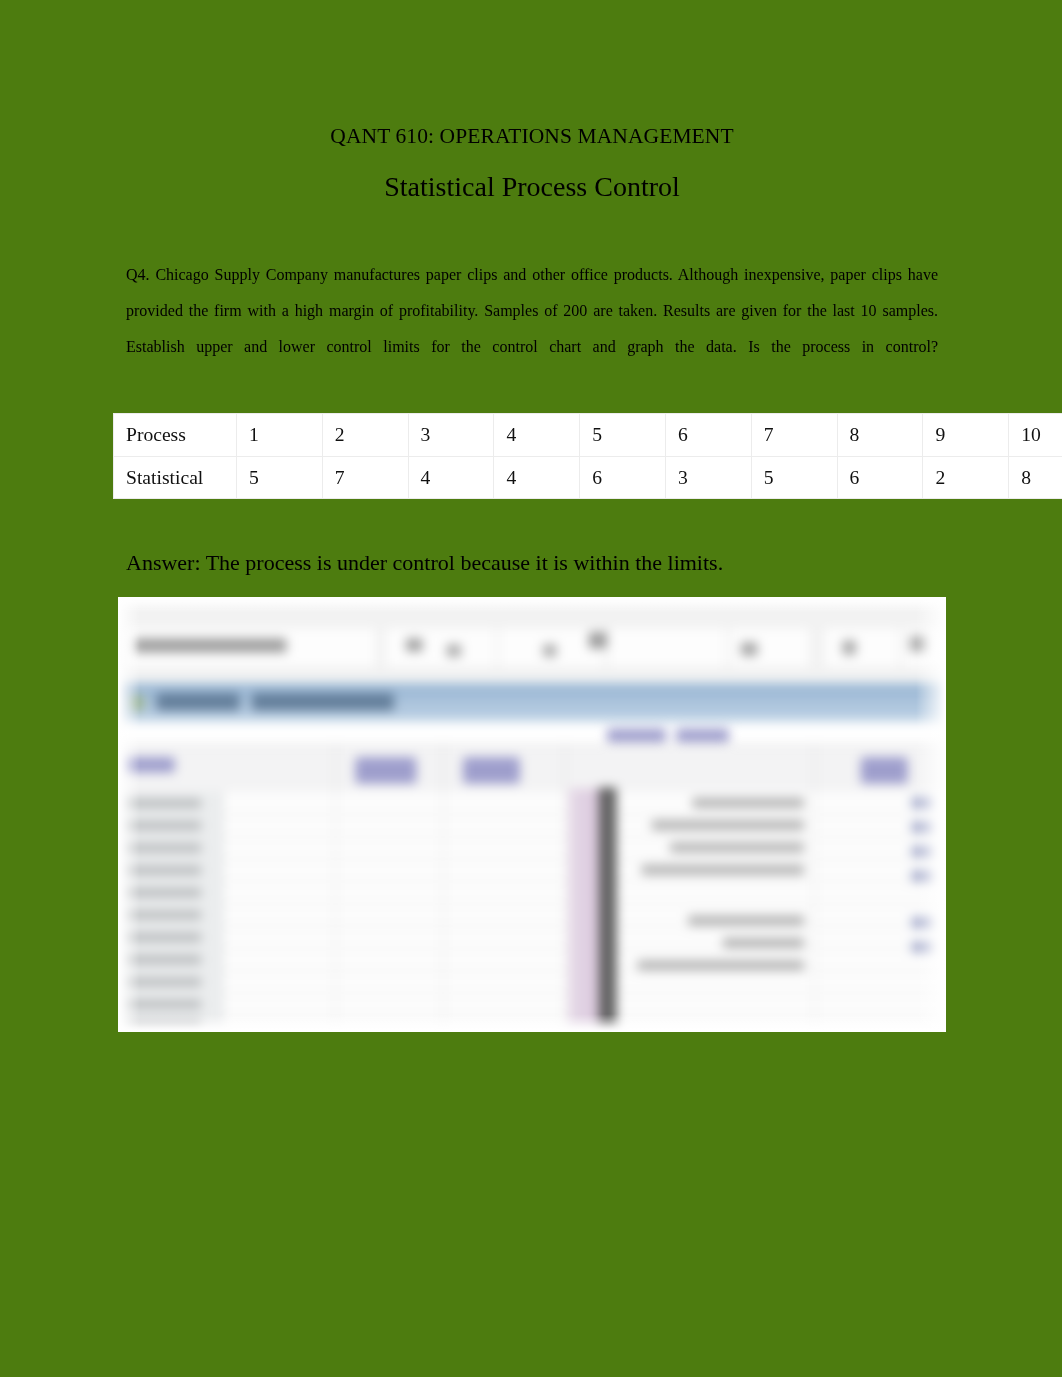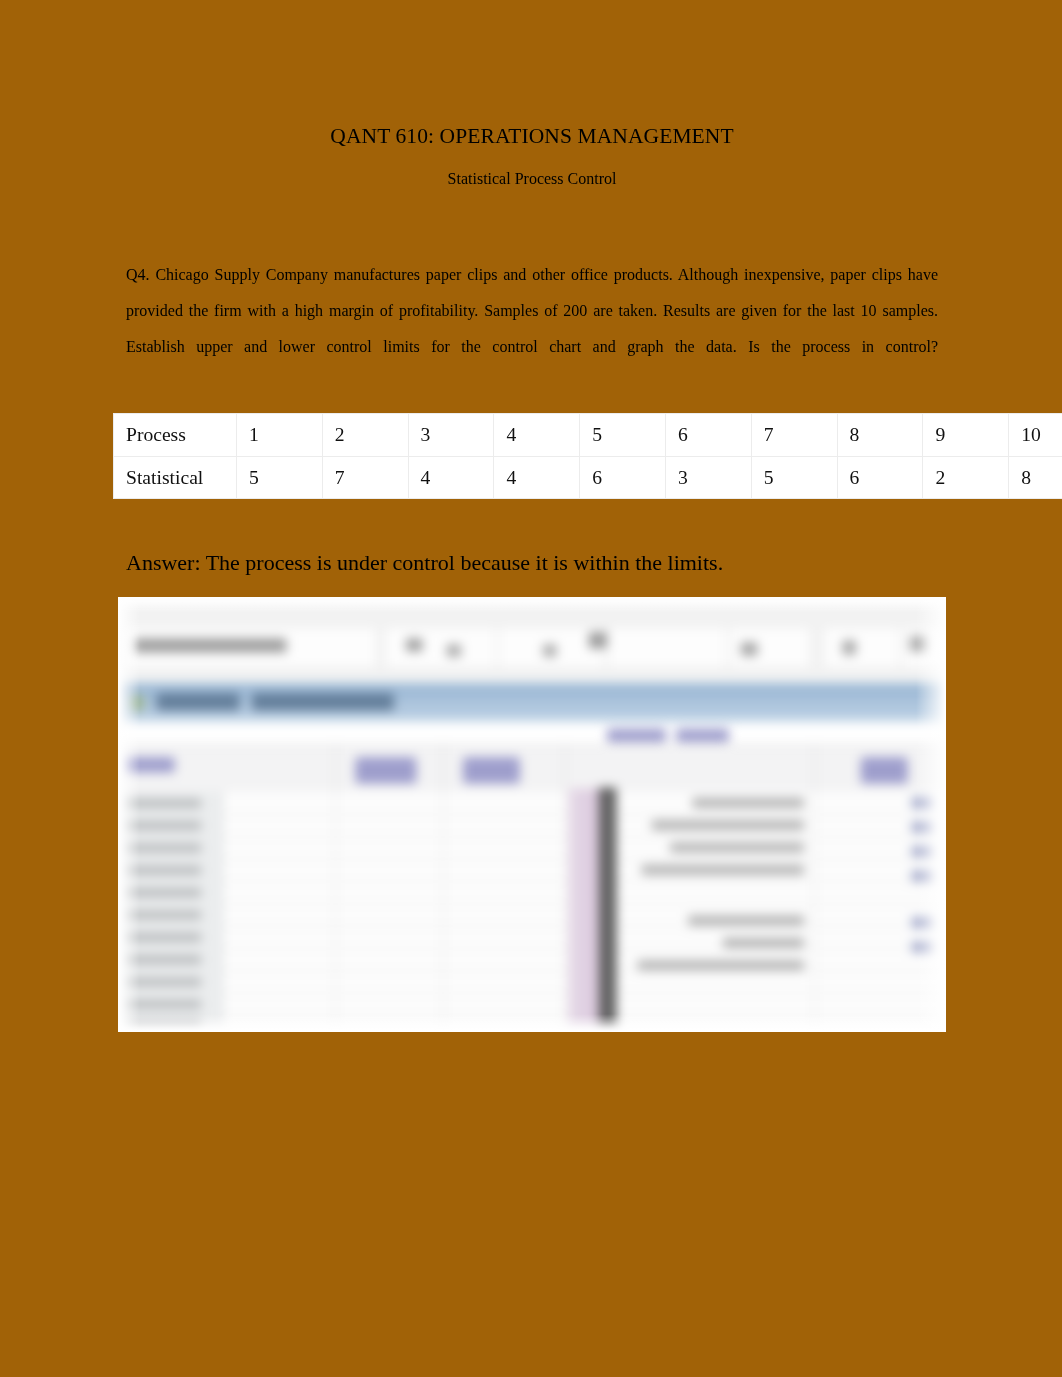--- a/index.html
+++ b/index.html
@@ -12,21 +12,21 @@
     height: 1377px;
     position: relative;
     font-family: "Liberation Serif", "DejaVu Serif", serif;
     color: #000000;
     overflow: hidden;
   }
 
   .page {
     position: absolute;
     inset: 0;
-    background: #a16207;
+    background: #4d7c0f;
     font-family: Liberation Serif, serif;
   }
 
   
   .doc-title {
     position: absolute;
     left: 126px;
     top: 123px;
     width: 812px;
     text-align: center;
@@ -34,21 +34,21 @@
     line-height: 1.25;
     letter-spacing: 0.1px;
     white-space: nowrap;
   }
   .doc-subtitle {
     position: absolute;
     left: 126px;
     top: 169px;
     width: 812px;
     text-align: center;
-    font-size: 16px;
+    font-size: 28px;
     line-height: 1.25;
     white-space: nowrap;
   }
 
   
   .question-para {
     position: absolute;
     left: 126px;
     top: 257px;
     width: 812px;

